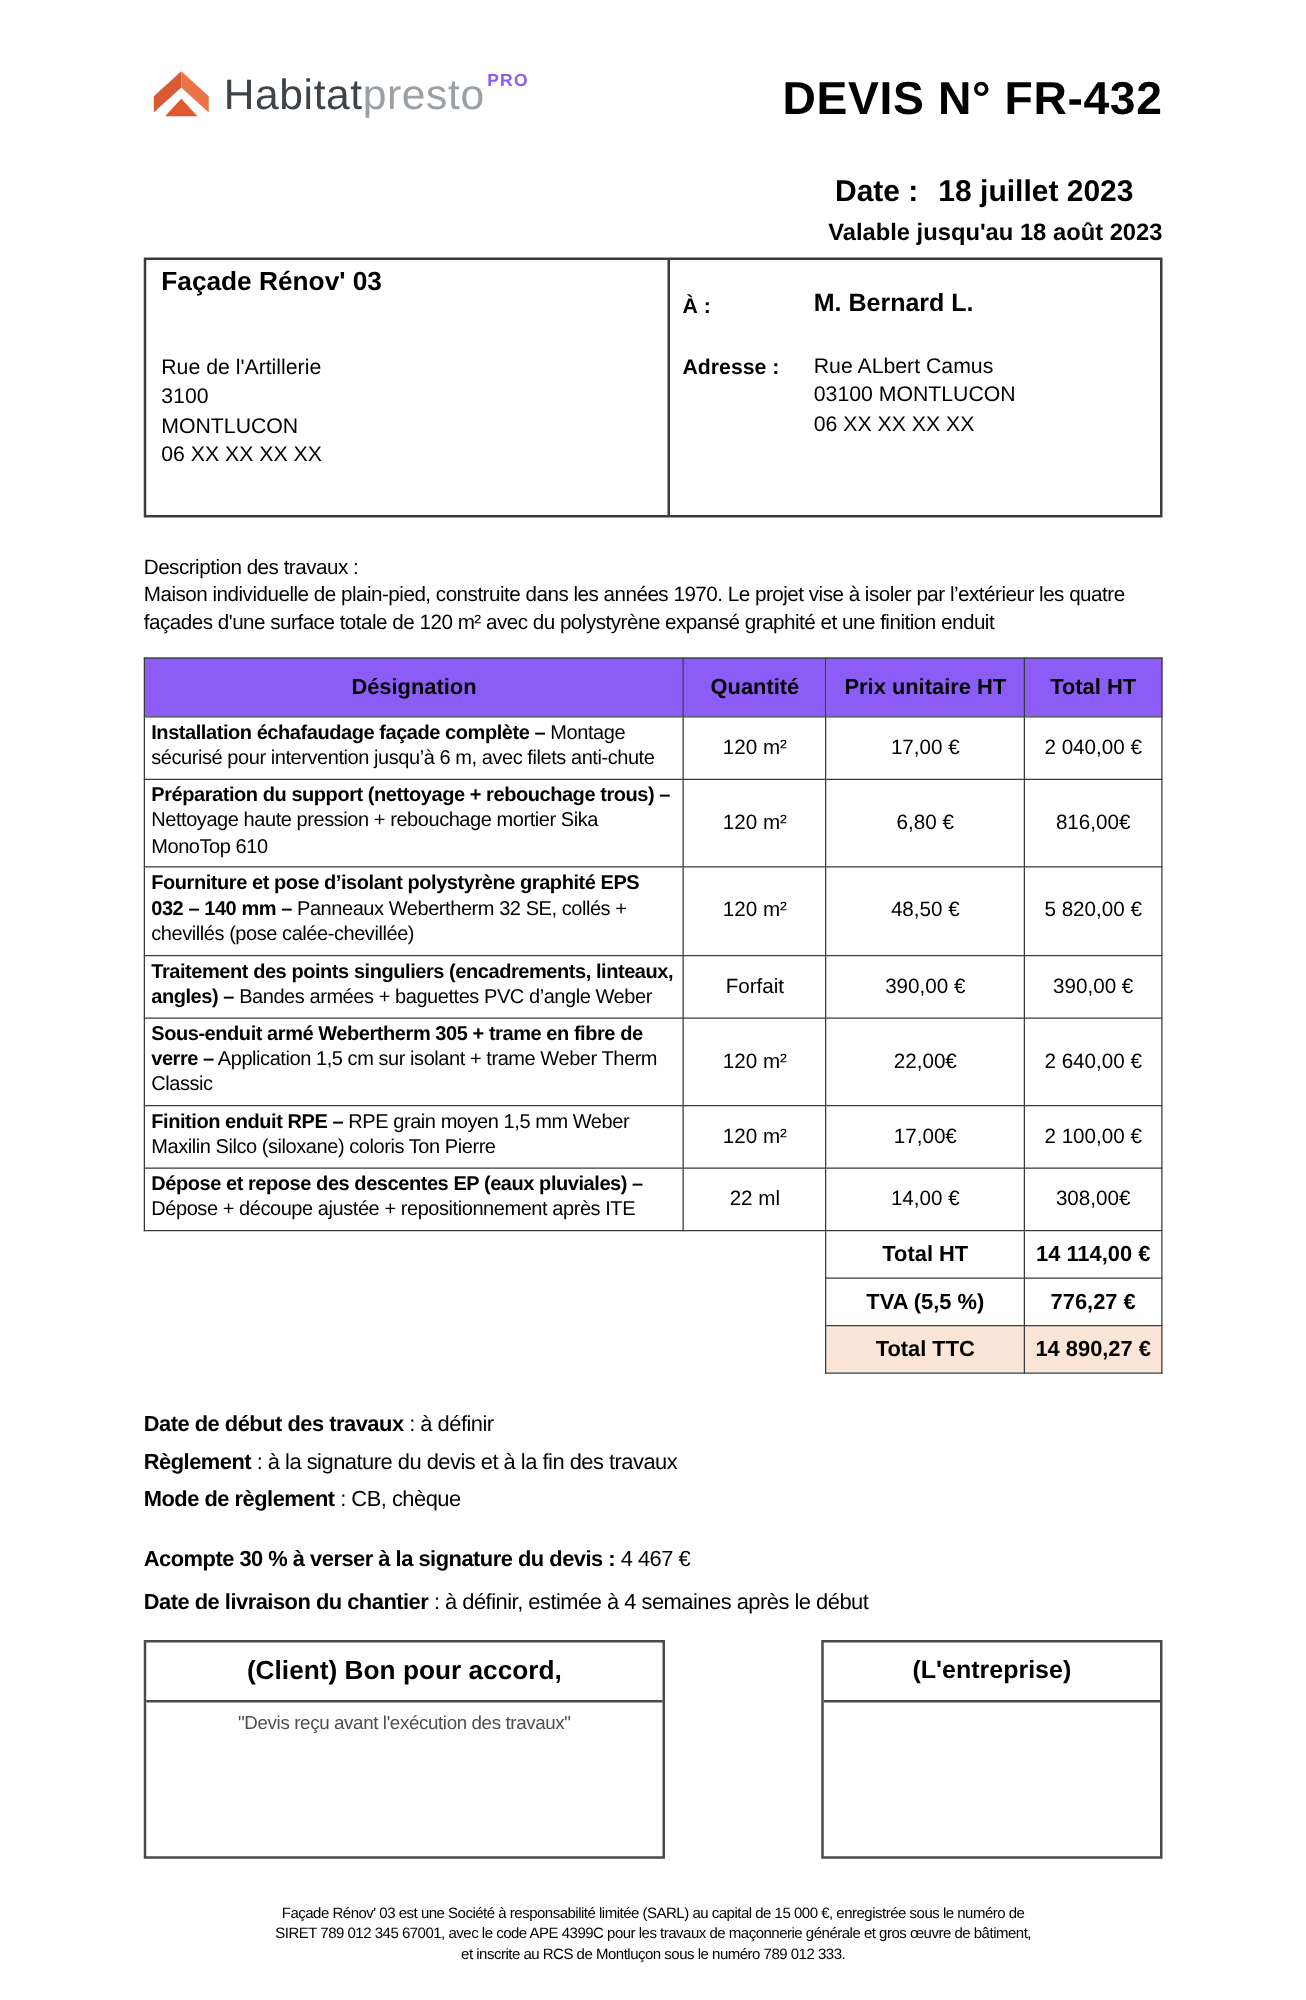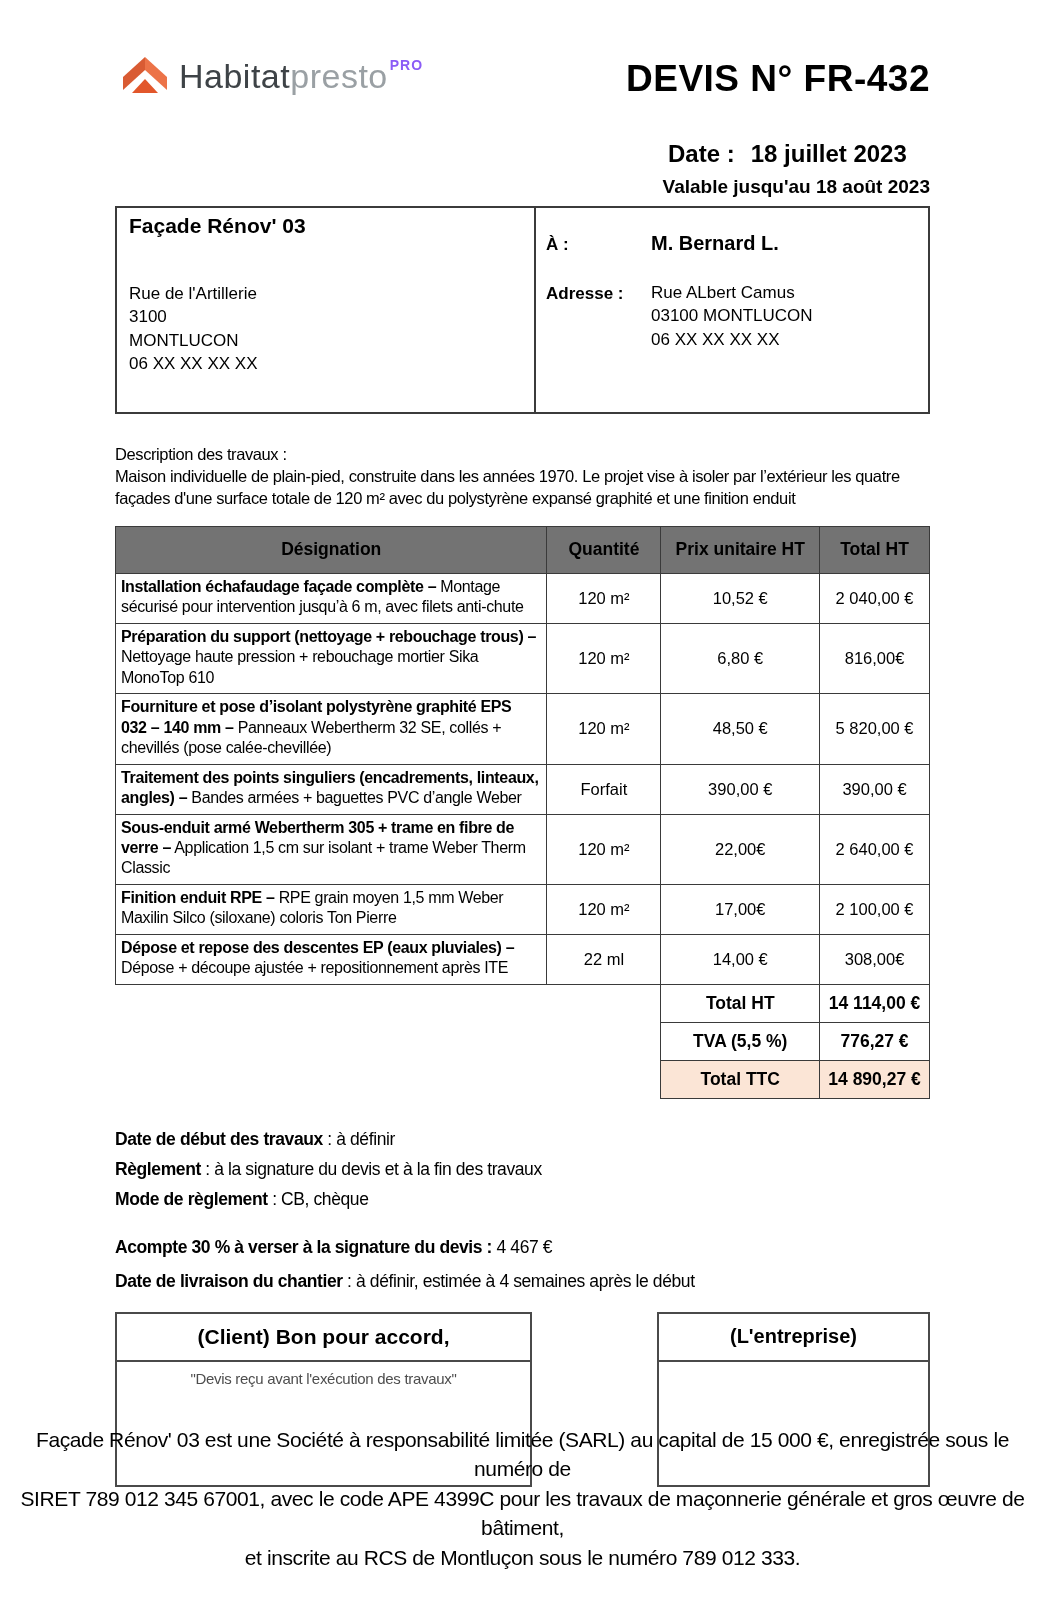--- a/index.html
+++ b/index.html
@@ -31,21 +31,21 @@
   .party-row{ display:grid; grid-template-columns:105px 1fr; margin-bottom:26px;}
   .party-label{ font-weight:bold; font-size:17px; padding-top:3px;}
   .client-name{ font-weight:bold; font-size:20px; }
   .party-vals{ font-size:17px; line-height:1.38; }
   
   .descr{ margin-top:30px; font-size:16.5px; letter-spacing:-0.4px; line-height:1.33; }
   
   table{ border-collapse:collapse; width:100%; margin-top:16px; table-layout:fixed;}
   col.c-des{ width:53%; } col.c-qty{ width:14%; } col.c-pu{ width:19.5%; } col.c-tot{ width:13.5%; }
   th,td{ border:1.5px solid #3a3a3a; }
-  th{ background:#737373; font-size:17.5px; font-weight:bold; height:47px; text-align:center; }
+  th{ background:#8b5cf6; font-size:17.5px; font-weight:bold; height:47px; text-align:center; }
   td.des{ font-size:16px; letter-spacing:-0.35px; line-height:1.28; padding:3px 6px 5px 5px; }
   td.des .t{ font-weight:bold; }
   td.num{ text-align:center; font-size:16.5px; vertical-align:middle; }
   tr.totrow td{ height:38px; font-weight:bold; font-size:17.5px; text-align:center; vertical-align:middle;}
   td.empty{ border:none; background:#fff; }
   tr.ttc td.filled{ background:#fbe5d6; }
   
   .conds{ margin-top:30px; }
   .cond{ font-size:17.5px; letter-spacing:-0.4px; margin-bottom:9px; }
   .cond:nth-child(4){ margin-top:27px; }
@@ -54,21 +54,21 @@
   
   .sigs{ display:flex; justify-content:space-between; margin-top:20px; }
   .sigbox{ border:2px solid #4a4a4a; height:175px; }
   .sigbox.client{ width:417px; }
   .sigbox.company{ width:273px; }
   .sig-title{ height:48px; border-bottom:2px solid #4a4a4a; display:flex; align-items:center; justify-content:center; font-weight:bold; }
   .sigbox.client .sig-title{ font-size:21px; }
   .sigbox.company .sig-title{ font-size:20px; }
   .sig-note{ text-align:center; color:#4d4d4d; font-size:15px; letter-spacing:-0.3px; padding-top:8px; }
   
-  .footer{ position:absolute; left:0; right:0; bottom:28px; text-align:center; font-size:21px; letter-spacing:-0.4px; line-height:1.4; }
+  .footer{ position:absolute; left:0; right:0; bottom:28px; text-align:center; font-size:12px; letter-spacing:-0.4px; line-height:1.4; }
 </style>
 </head>
 <body>
 
 <div class="page">
 
   <div class="top">
     <div class="logo">
       <span>
         <svg width="48" height="42" viewBox="0 0 48 42">
@@ -128,21 +128,21 @@
     <tbody>
         <tr>
       <th>Désignation</th>
       <th>Quantité</th>
       <th>Prix unitaire HT</th>
       <th>Total HT</th>
     </tr>
     <tr>
       <td class="des"><span class="t">Installation échafaudage façade complète –</span><span> Montage sécurisé pour intervention jusqu’à 6 m, avec filets anti-chute</span></td>
       <td class="num">120 m²</td>
-      <td class="num">10,52 €</td>
+      <td class="num">17,00 €</td>
       <td class="num">2 040,00 €</td>
     </tr>
     <tr>
       <td class="des"><span class="t">Préparation du support (nettoyage + rebouchage trous) –</span><span> Nettoyage haute pression + rebouchage mortier Sika MonoTop 610</span></td>
       <td class="num">120 m²</td>
       <td class="num">6,80 €</td>
       <td class="num">816,00€</td>
     </tr>
     <tr>
       <td class="des"><span class="t">Fourniture et pose d’isolant polystyrène graphité EPS 032 – 140 mm –</span><span> Panneaux Webertherm 32 SE, collés + chevillés (pose calée-chevillée)</span></td>

